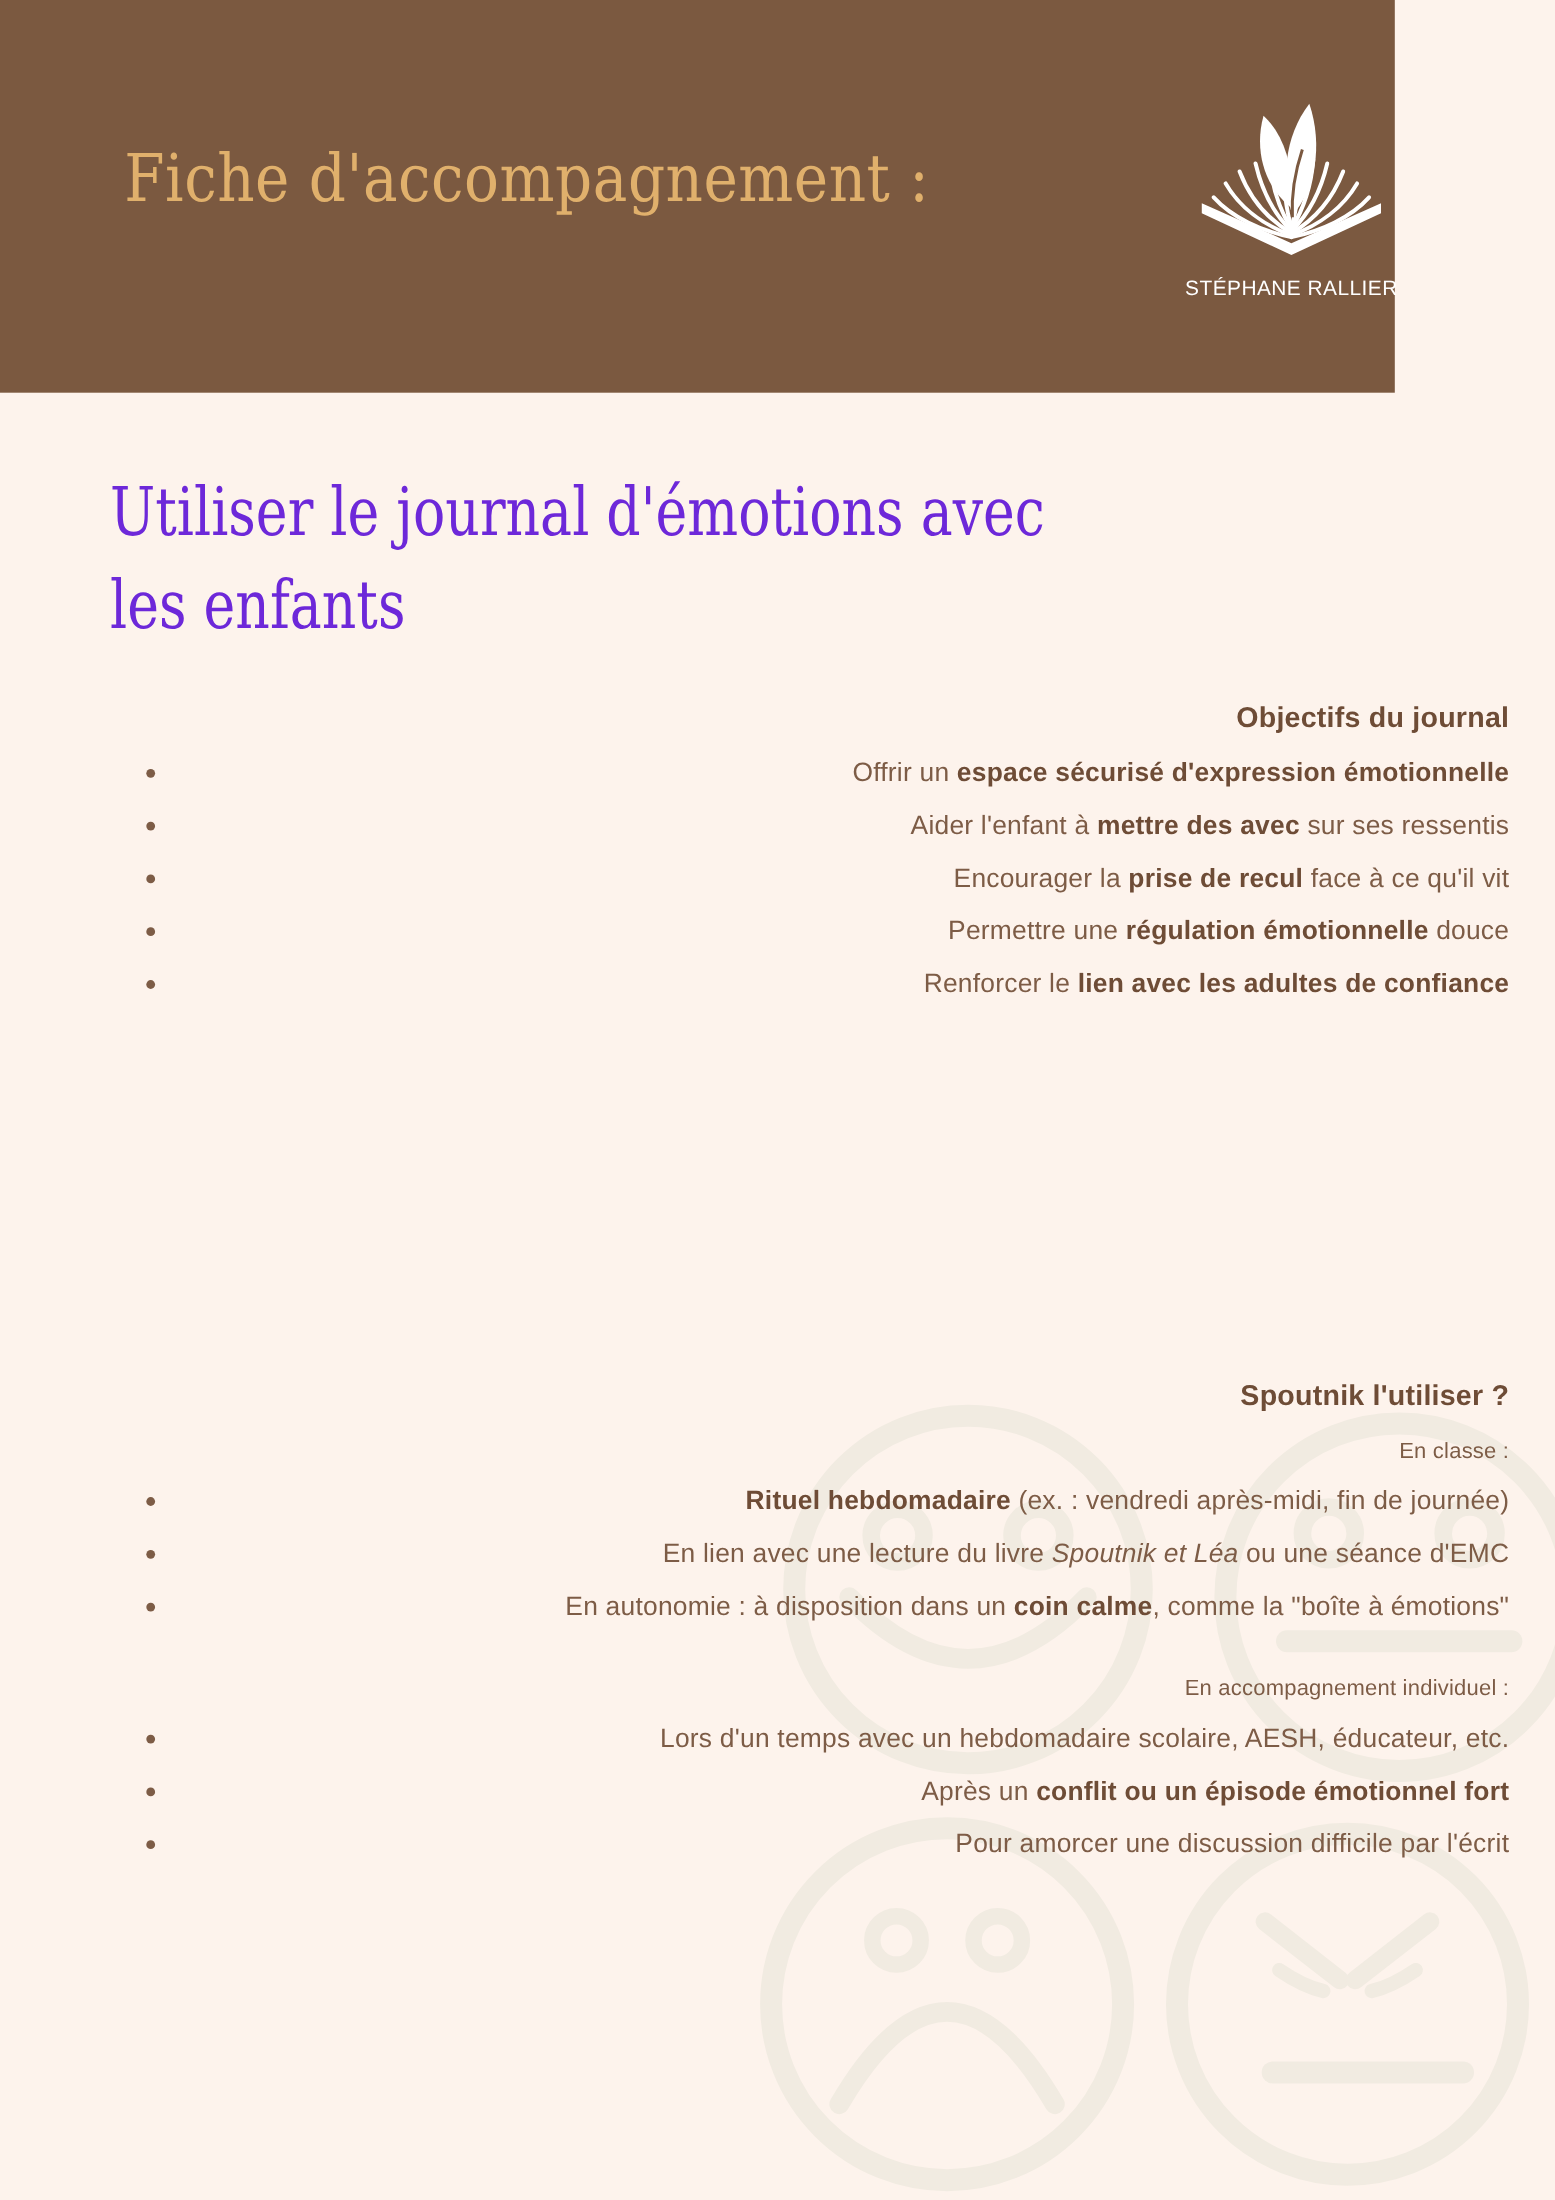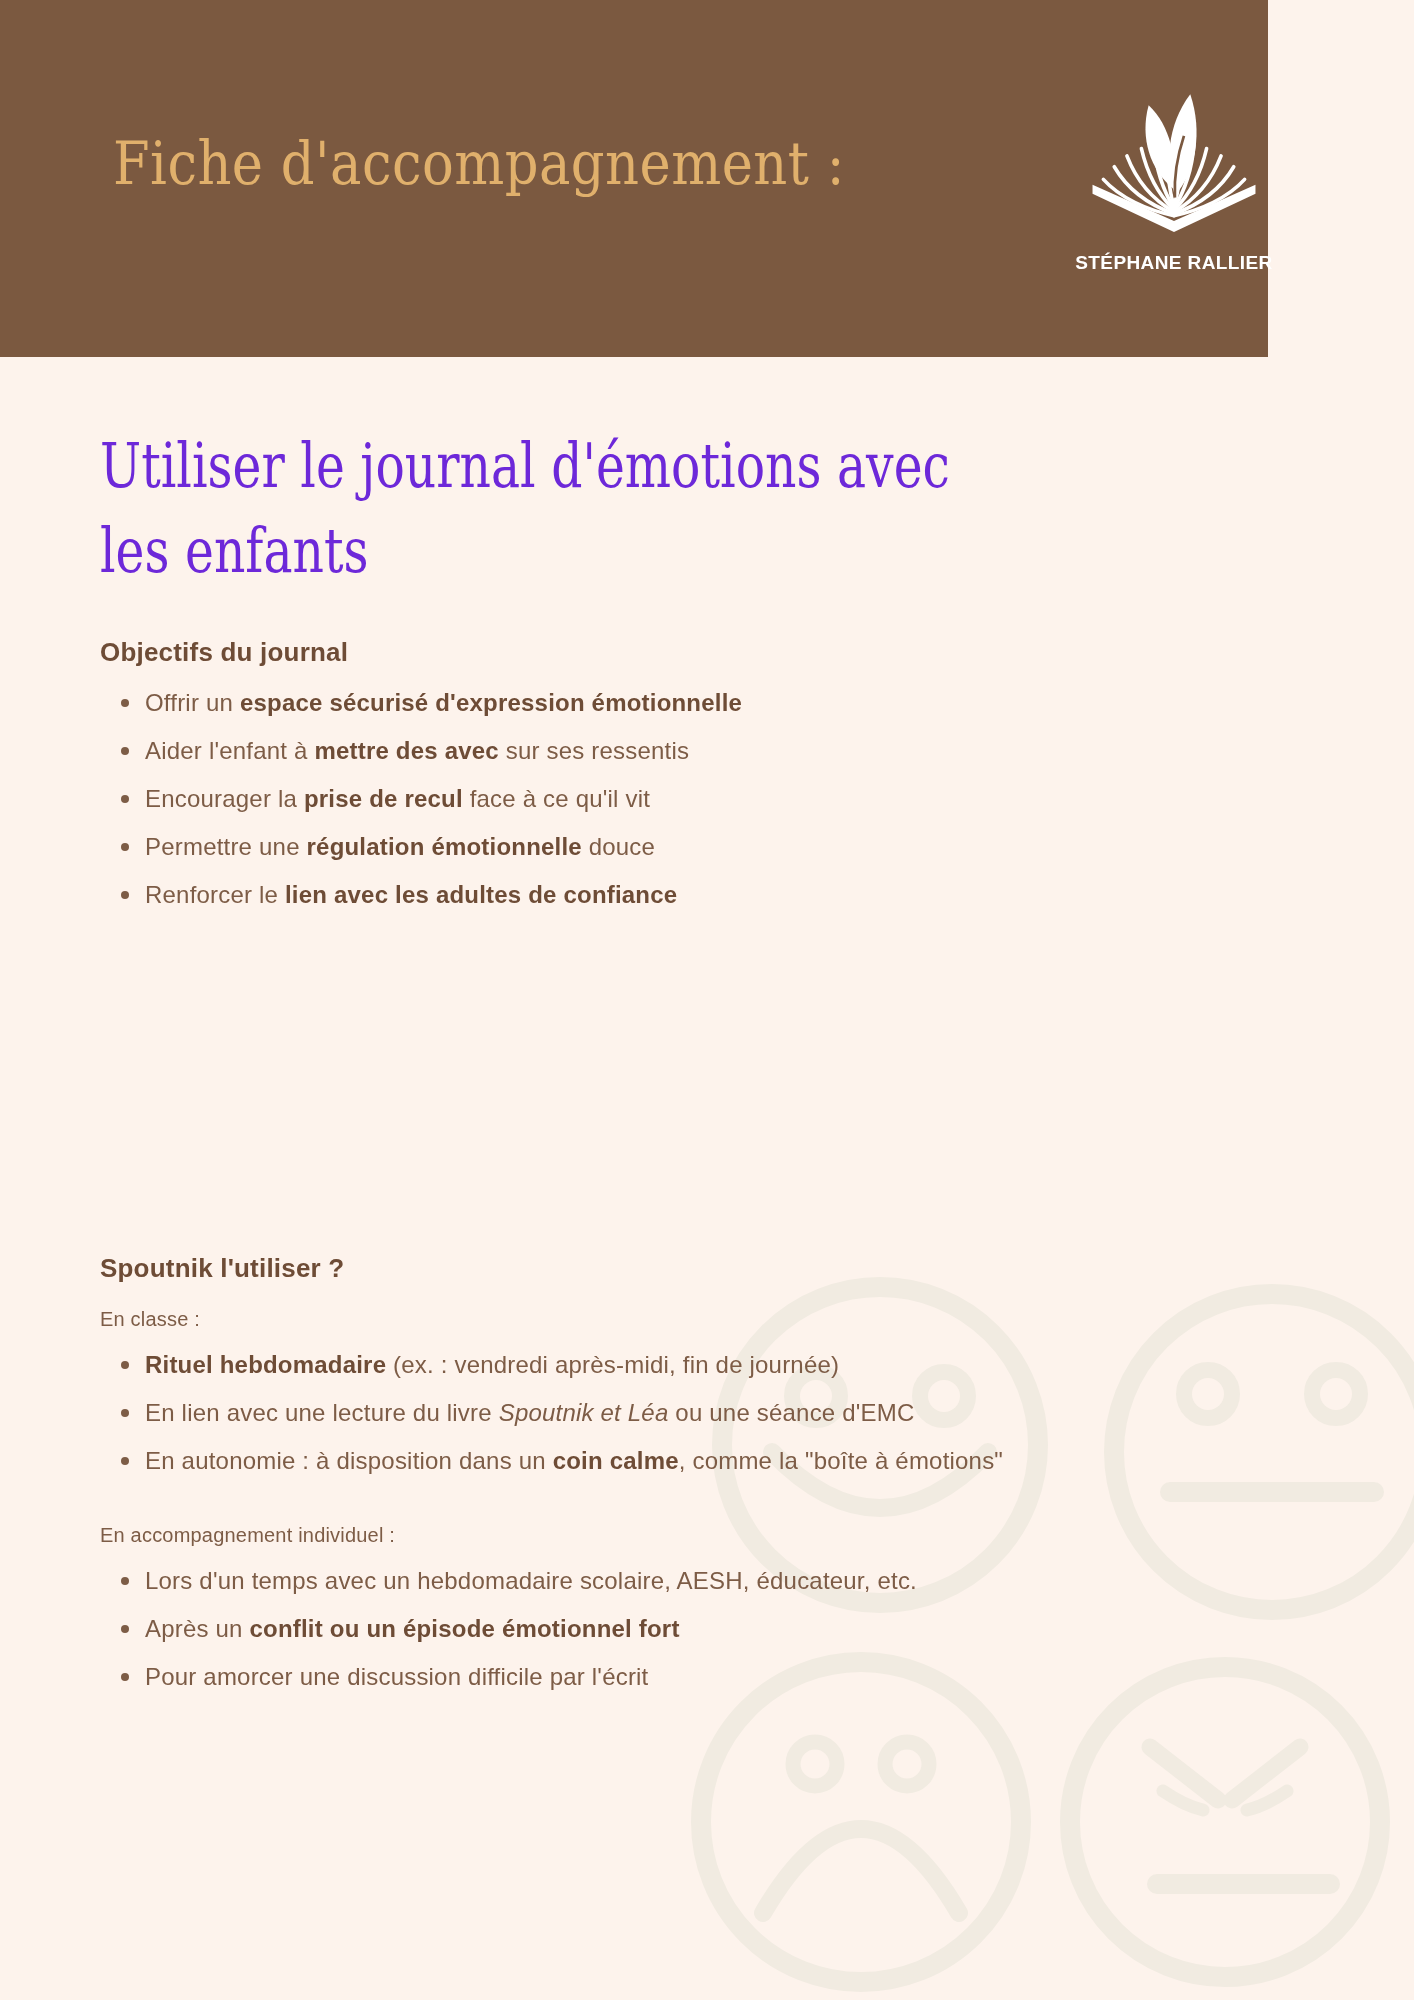--- a/index.html
+++ b/index.html
@@ -27,21 +27,21 @@
     letter-spacing:0.5px;
   }
   .logo{
     position:absolute;left:1072px;top:78px;width:204px;
     text-align:center;
   }
   .logo svg{display:block;margin:0 auto;}
   .logo-text{
     margin-top:2px;
     color:#ffffff;
-    font-weight:bold;
+    font-weight:normal;
     font-size:19px;
     letter-spacing:0.4px;
     white-space:nowrap;
   }
   
   .watermark{
     position:absolute;left:0;top:0;width:1414px;height:2000px;
     pointer-events:none;
   }
   
@@ -52,22 +52,23 @@
     color:#6d28d9;
     font-size:61px;
     line-height:85px;
   }
   .main-title .line{
     white-space:nowrap;
     transform:scaleX(0.8);
     transform-origin:0 50%;
   }
   .section{
-    position:absolute;left:100px;width:1260px;
+    position:absolute;left:112px;width:1260px;
     color:#7d5c46;
+    text-align:right;
   }
   .section:nth-child(1){top:636px;}
   .section:nth-child(2){top:980px;}
   .section:nth-child(3){top:1252px;}
   .section h3{
     margin:0 0 20px 0;
     font-size:26px;line-height:32px;
     font-weight:bold;
     color:#6e4c36;
     letter-spacing:0.2px;

